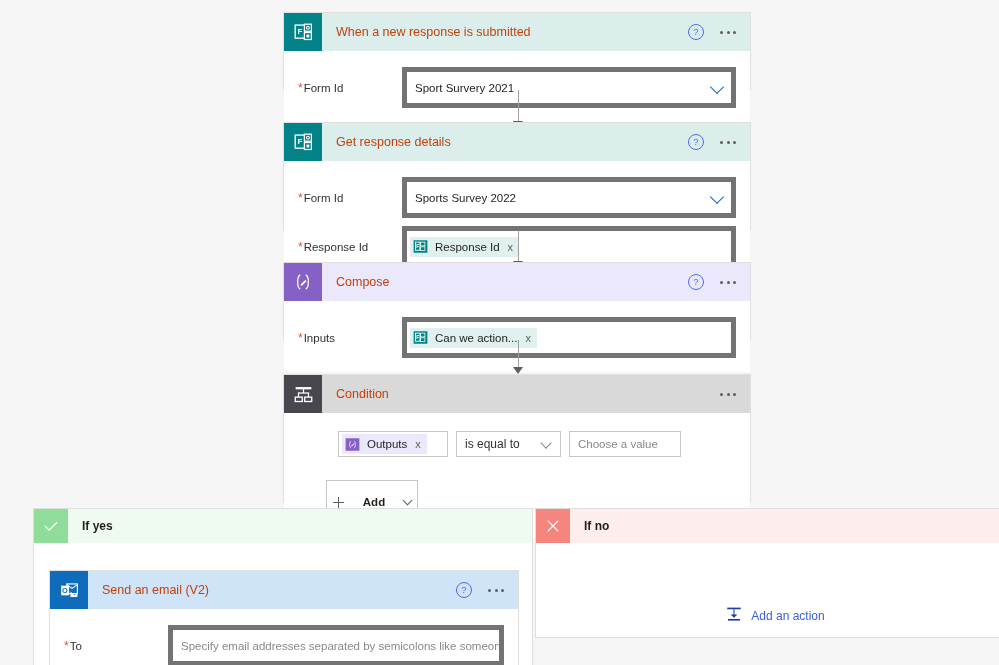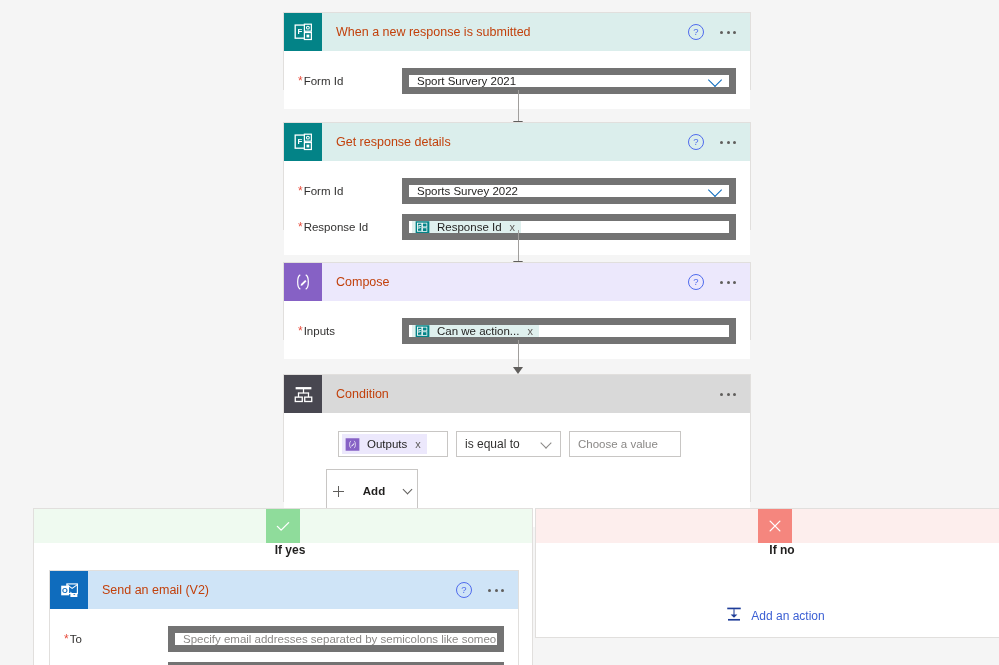--- a/index.html
+++ b/index.html
@@ -95,22 +95,22 @@
     color: #323130;
     white-space: nowrap;
   }
   .req {
     color: #e74c3c;
     font-size: 12px;
     margin-right: 1px;
   }
   .field-control {
     flex: 1 1 auto;
-    height: 26px;
-    border: 7px solid #737373;
+    height: 41px;
+    border: 5px solid #737373;
     background: #fff;
     box-sizing: border-box;
     display: flex;
     align-items: center;
     padding: 0 8px;
     font-size: 11.5px;
     position: relative;
     overflow: hidden;
   }
   .field-value { color: #201f1e; }
@@ -216,21 +216,21 @@
     border: 1px solid #c8c6c4;
     background: #fff;
     display: flex;
     align-items: center;
     padding: 0 8px;
     box-sizing: border-box;
     font-size: 11.5px;
   }
   .add-btn {
     margin-left: 28px;
-    margin-top: 12px;
+    margin-top: 23px;
     width: 92px;
     height: 44px;
     border: 1px solid #c8c6c4;
     background: #fff;
     display: flex;
     align-items: center;
     justify-content: center;
     gap: 19px;
     font-size: 11.5px;
     font-weight: bold;
@@ -262,21 +262,20 @@
   .branch {
     position: absolute;
     background: #fff;
     border: 1px solid #e1dfdd;
     box-sizing: border-box;
   }
   .branch-header {
     display: flex;
     align-items: center;
     height: 34px;
-    flex-direction: column;
   }
   .branch-badge {
     width: 34px;
     height: 34px;
     flex: 0 0 34px;
     display: flex;
     align-items: center;
     justify-content: center;
   }
   .branch-badge.yes { background: #8fdc9b; }

